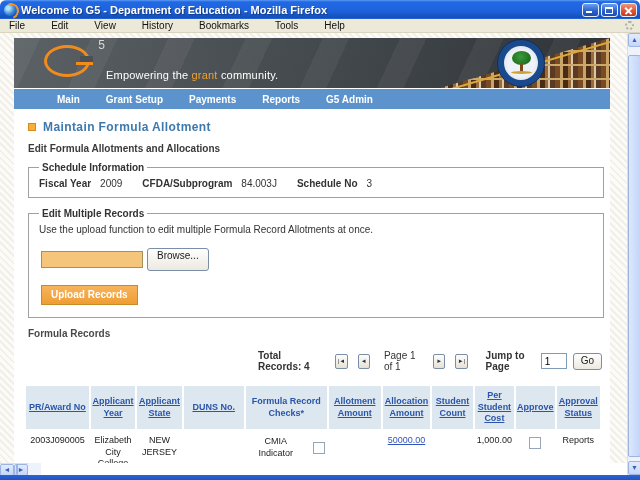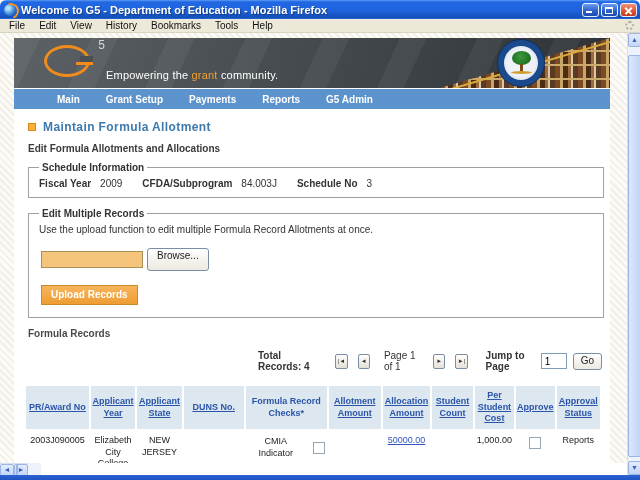--- a/index.html
+++ b/index.html
@@ -27,21 +27,21 @@
   .wbtn { width:17px; height:14px; border-radius:3px; border:1px solid #e8f0fc; position:relative; cursor:pointer; }
   .wbtn.min, .wbtn.max { background: linear-gradient(180deg,#6a9ef0,#2a5ec8 60%,#1e4cb0); }
   .wbtn.close { background: linear-gradient(180deg,#f0967a,#e3593a 50%,#c23a1a); }
   .glyph-min { position:absolute; left:3px; bottom:3px; width:6px; height:2px; background:#fff; }
   .glyph-max { position:absolute; left:3px; top:3px; width:8px; height:7px; border:1px solid #fff; border-top-width:2px; }
   .glyph-x1,.glyph-x2 { position:absolute; left:3px; top:6px; width:9px; height:1.6px; background:#fff; }
   .glyph-x1 { transform:rotate(45deg);} .glyph-x2 { transform:rotate(-45deg);}
 
   
   .menubar { height:27px; flex:0 0 13px; background:#ece9d8; border-bottom:1px solid #d8d4c0;
-    display:flex; align-items:center; padding-left:2px; }
+    display:flex; align-items:center; padding-left:2px;gap:12px; }
   .menu-item { padding:0 7px; font-size:10px; color:#111; line-height:13px; cursor:default; }
   .throbber { margin-left:auto; margin-right:6px; width:9px; height:9px; border-radius:50%;
     border:2px dotted #b0aea6; }
 
   
   .viewport { flex:0 0 430px; height:430px; display:flex; }
   .page-bg { width:627px; height:430px; overflow:hidden;
     background: repeating-linear-gradient(45deg,#f2efe8 0px,#f2efe8 2px,#fcfbf8 2px,#fcfbf8 5px); }
   .content { margin-left:14px; width:596px; min-height:430px; background:#fff; }
 

